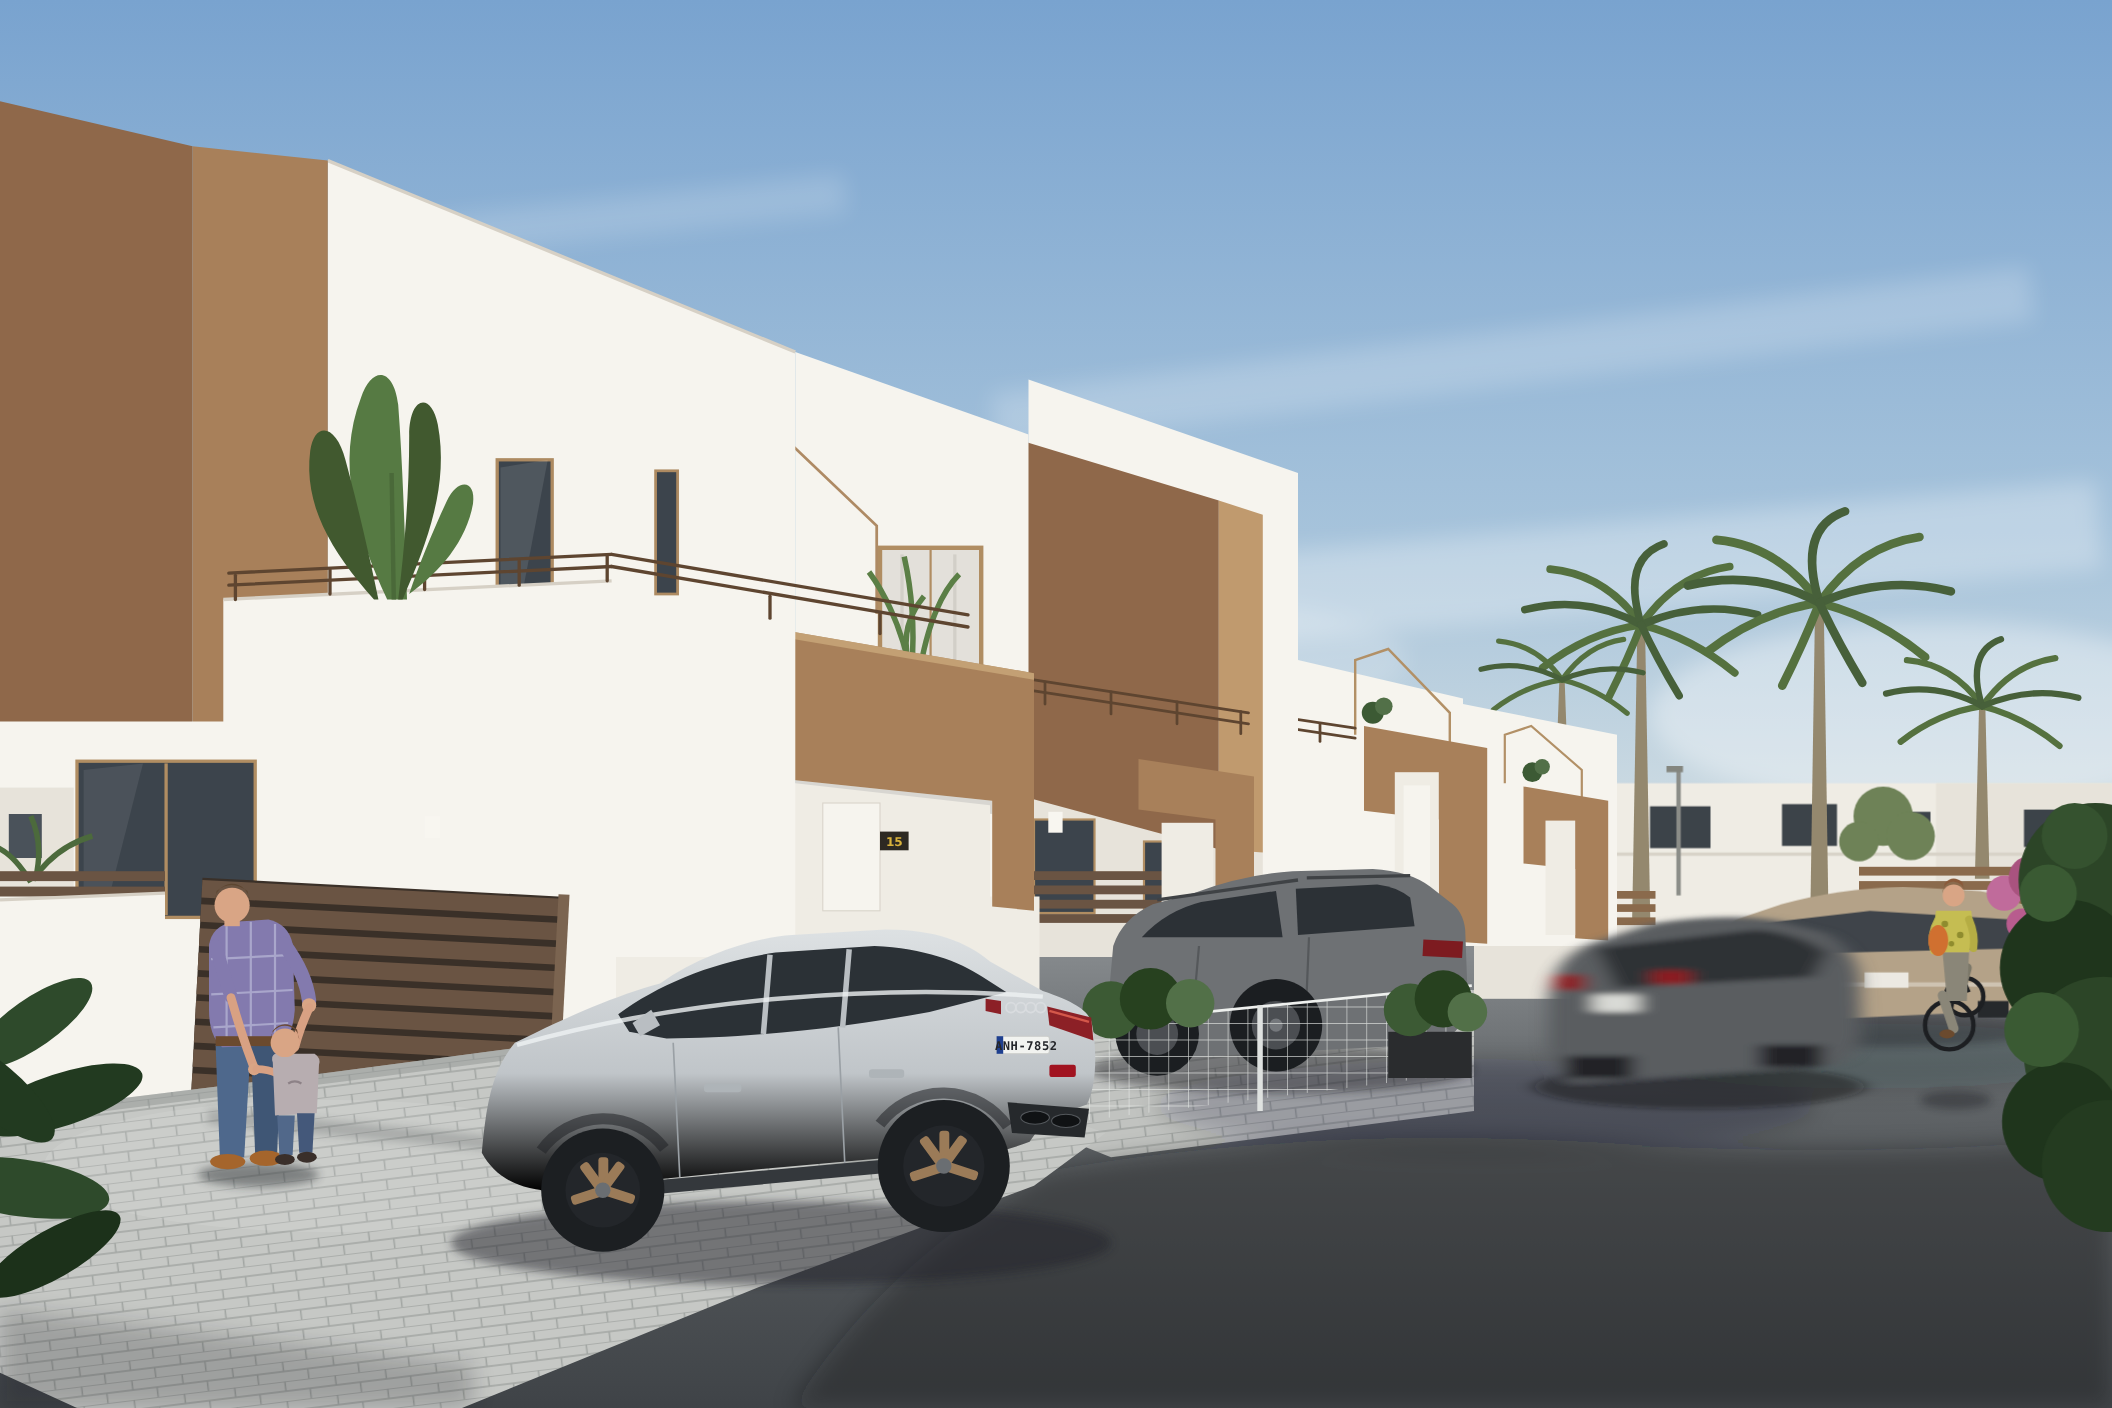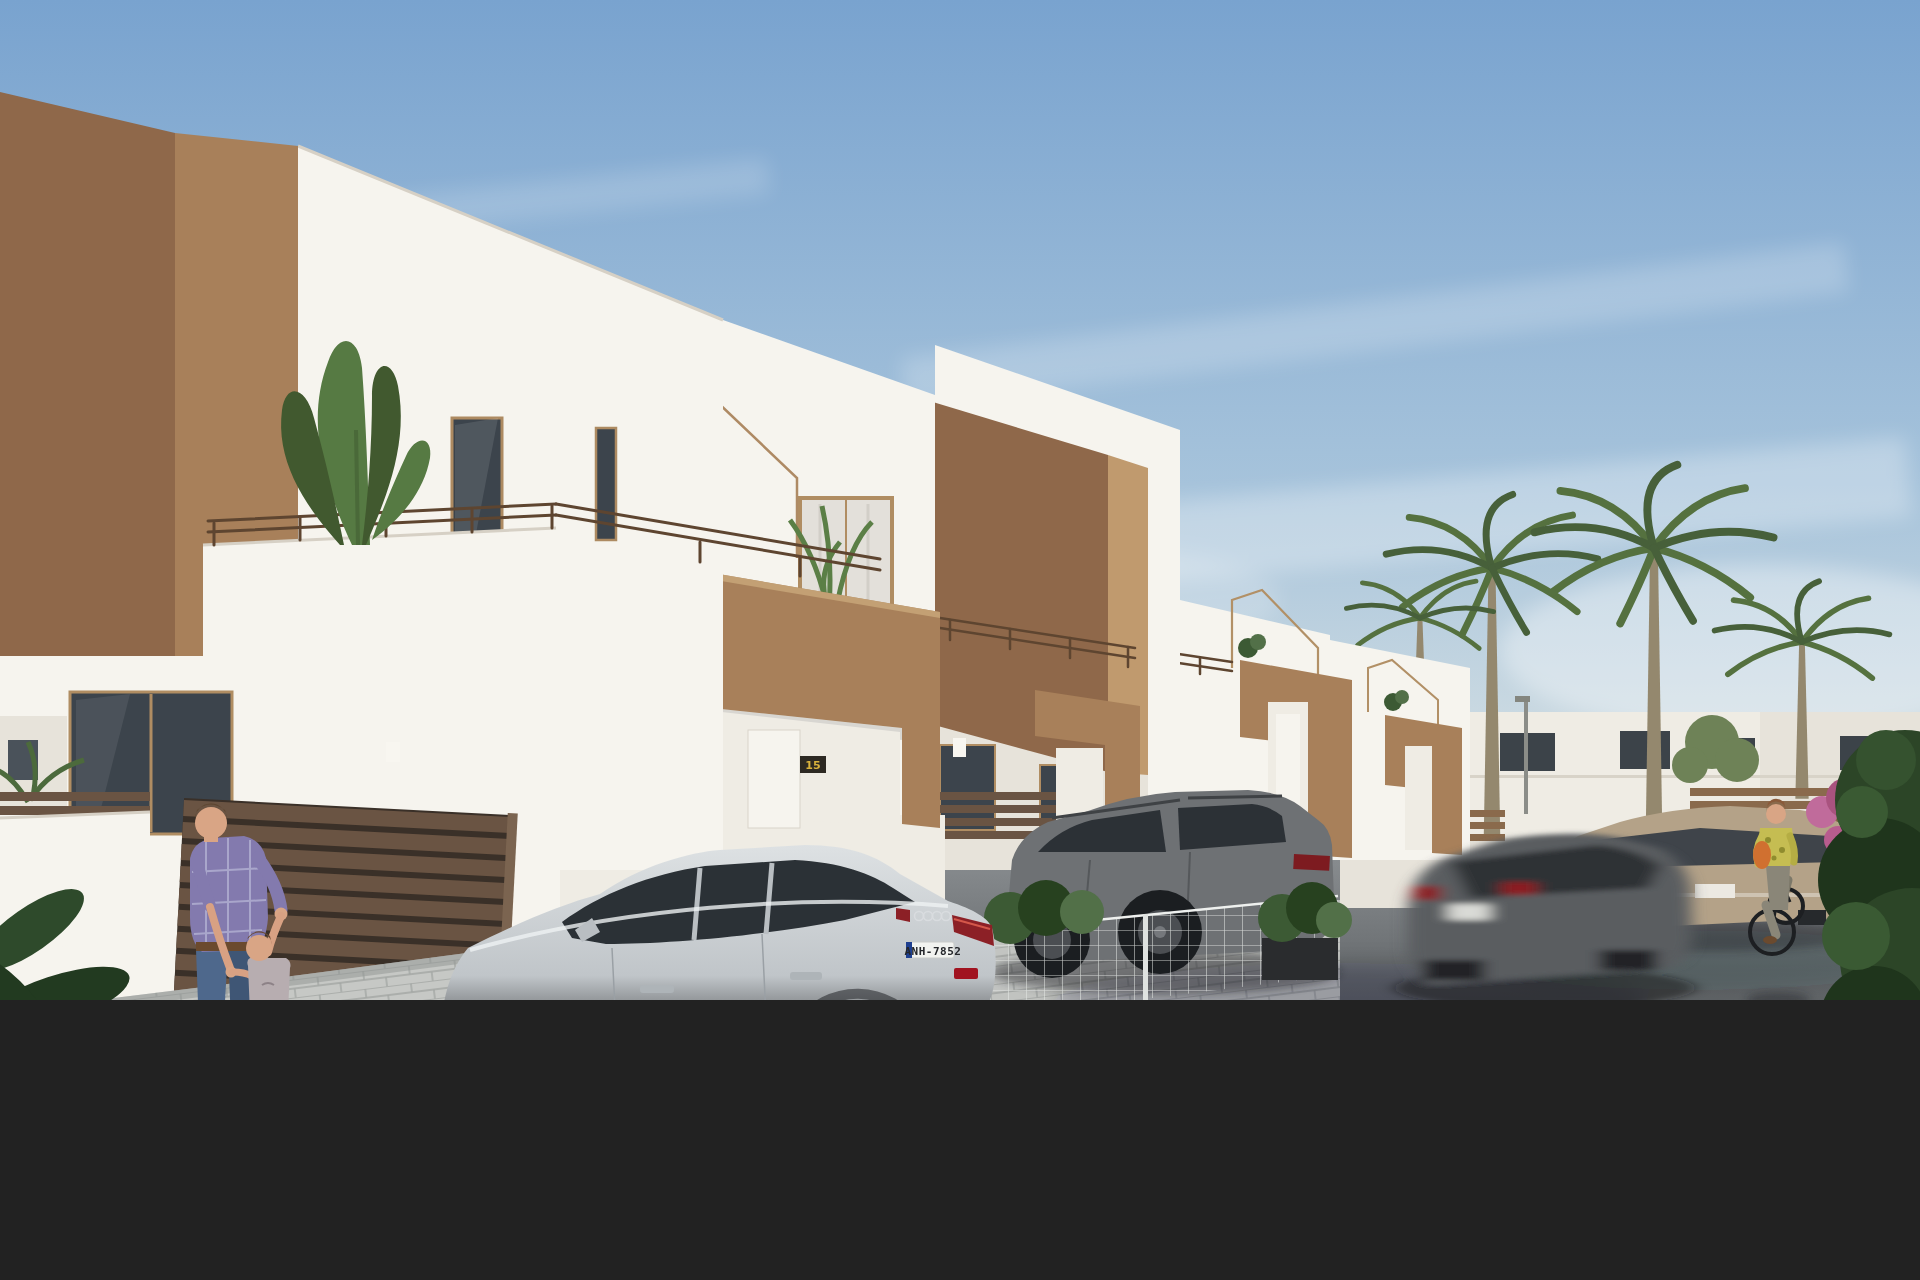--- a/index.html
+++ b/index.html
@@ -1,16 +1,16 @@
 <!DOCTYPE html>
 <html><head>
 <meta charset="utf-8">
 <style>
   html,body{margin:0;padding:0;background:#222;}
-  .stage{position:relative;width:1920px;height:1000px;overflow:hidden;font-family:"DejaVu Sans",sans-serif;}
+  .stage{position:relative;width:1920px;height:1280px;overflow:hidden;font-family:"DejaVu Sans",sans-serif;}
   svg{position:absolute;inset:0;display:block;}
   
   .w-a{fill:#f6f4ee}.w-b{fill:#efece4}.w-c{fill:#e7e3da}
   
   .br-a{fill:#a8805a}.br-b{fill:#8f684a}.br-c{fill:#c09a6e}
   .glass{fill:#3c444c}
   .rail{stroke:#5e4530;fill:none;stroke-linecap:round}
   .slat{fill:#6a5443}.slatgap{fill:#3a3028}.slatfar{fill:#8a6a4c}
   .leaf{fill:#567a43}.leafd{fill:#41592f}
   .bush{fill:#3c5a34}.bushd{fill:#27411f}.bushl{fill:#527048}

